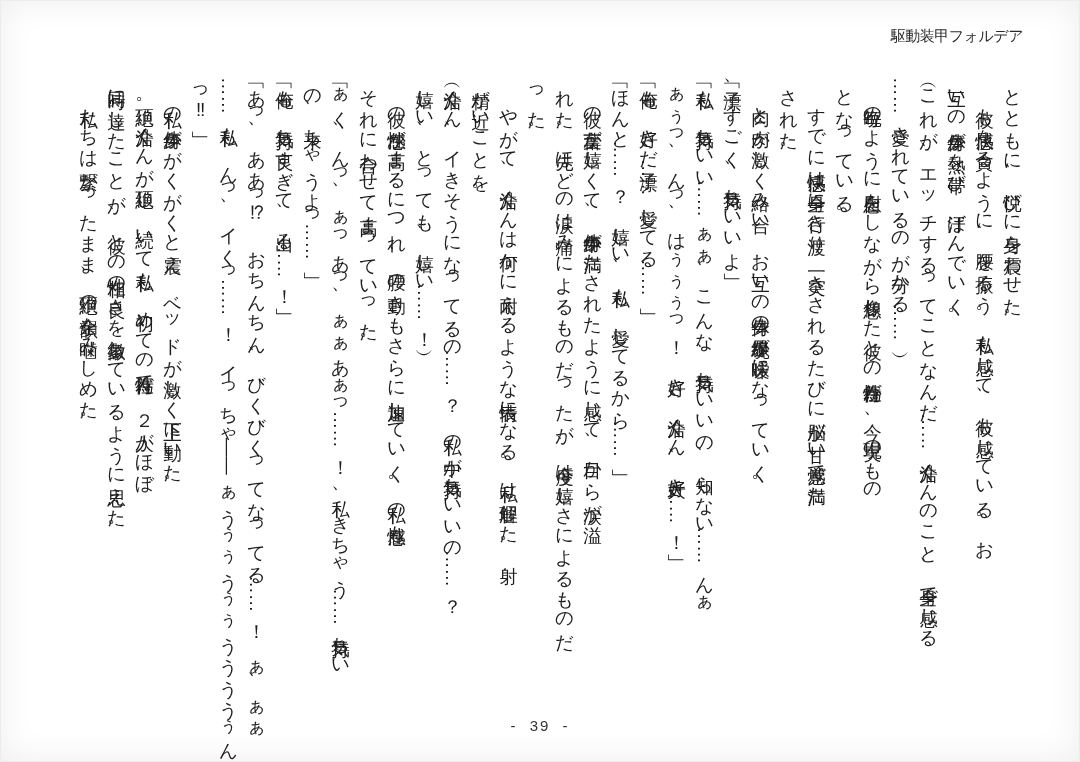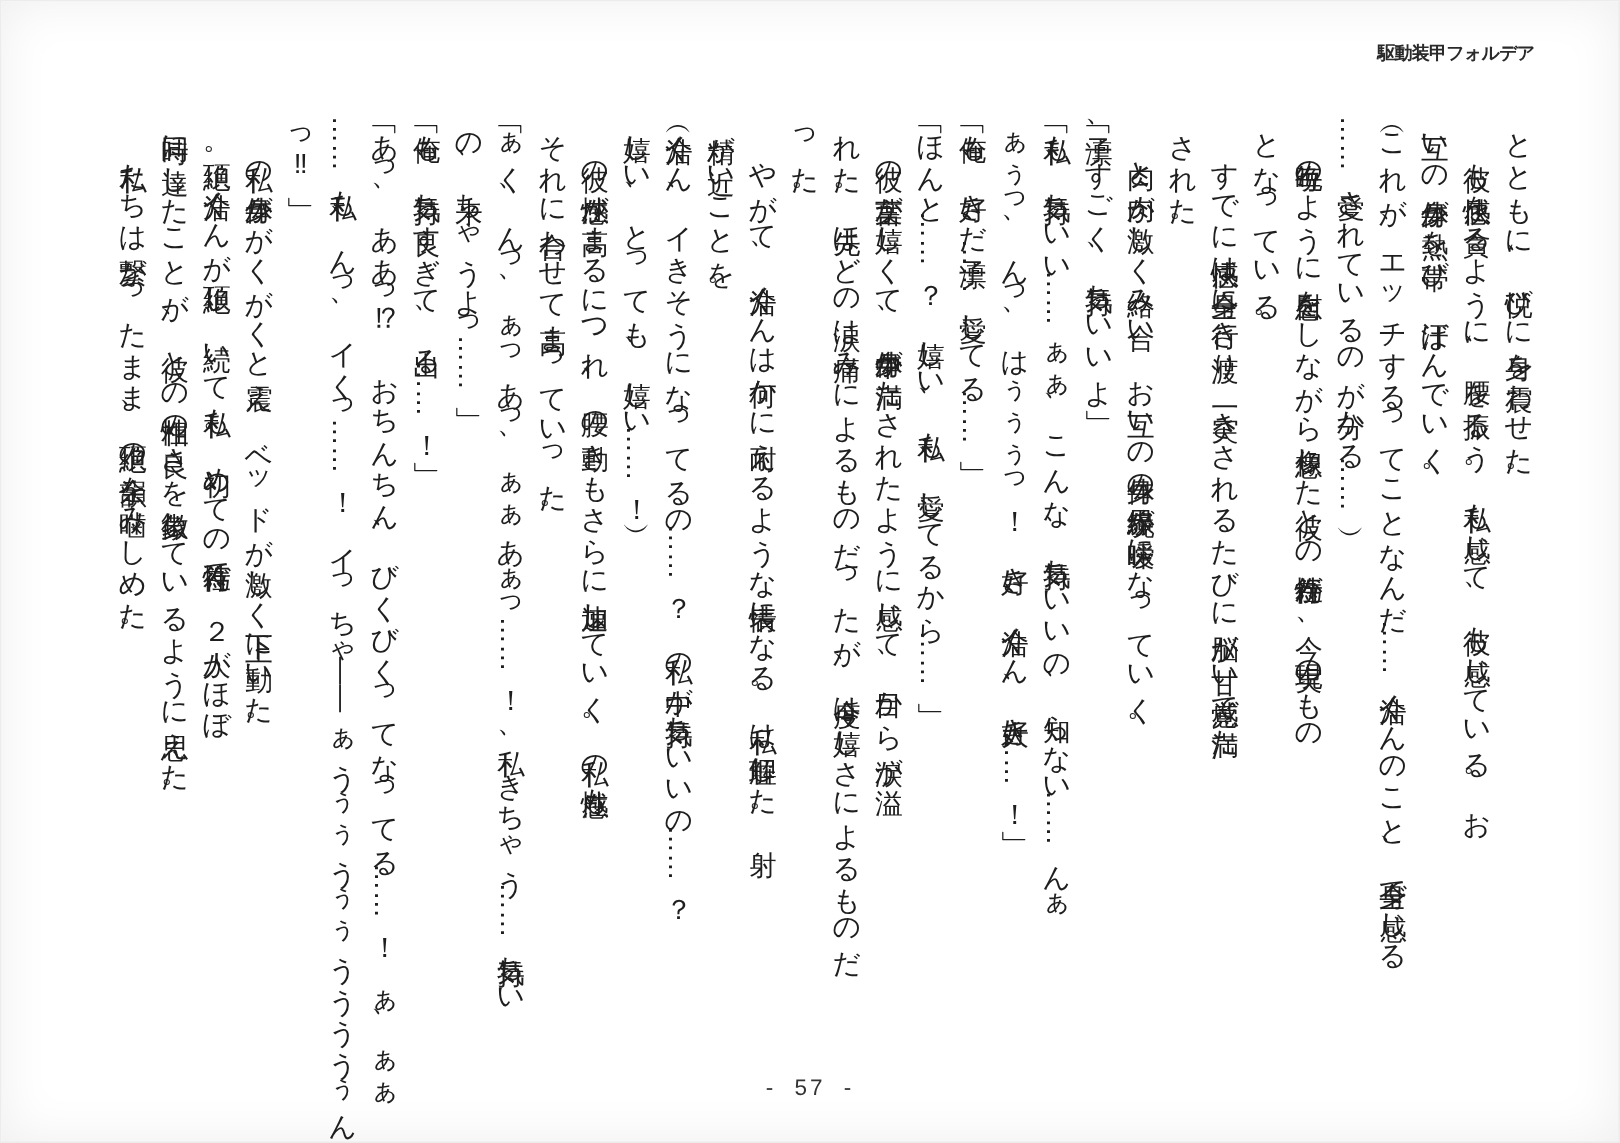--- a/index.html
+++ b/index.html
@@ -19,25 +19,24 @@
     position: absolute;
     inset: 0;
     pointer-events: none;
     box-shadow: inset 0 0 34px rgba(0,0,0,0.07);
     border: 1px solid #ececec;
   }
   .running-header {
     position: absolute;
     top: 27px;
     right: 57px;
-    font-size: 12px;
+    font-size: 15px;
     letter-spacing: -0.5px;
     color: #2a2a2a;
     white-space: nowrap;
-    font-weight: bold;
   }
   .vertical-text-block {
     position: absolute;
     top: 77px;
     right: 54px;
     width: 956px;
     height: 640px;
     writing-mode: vertical-rl;
     text-orientation: mixed;
     font-size: 18.5px;
@@ -97,15 +96,15 @@
     <p>「俺も、気持ち良すぎて、出る……！」</p>
     <p>「あっ、ああっ⁉　おちんちん、びくびくってなってる……！　ぁ、ぁぁ</p>
     <p>……私も、んっ、イくっ……！　イっちゃ――ぁうぅぅうぅぅううううぅん</p>
     <p>っ‼」</p>
     <p>　私の身体ががくがくと震え、ベッドが激しく上下に動いた。</p>
     <p>　絶頂。浩介くんが絶頂し、続いて私も。初めての性行為で、２人がほぼ</p>
     <p>同時に達したことが、彼との相性の良さを象徴しているように思えた。</p>
     <p>　私たちは繋がったまま、絶頂の余韻を噛みしめた。</p>
   </div>
 
-<div class="page-number">- 57 -</div>
+<div class="page-number">- 39 -</div>
 
 <div class="page-frame"></div>
 
 </body></html>

